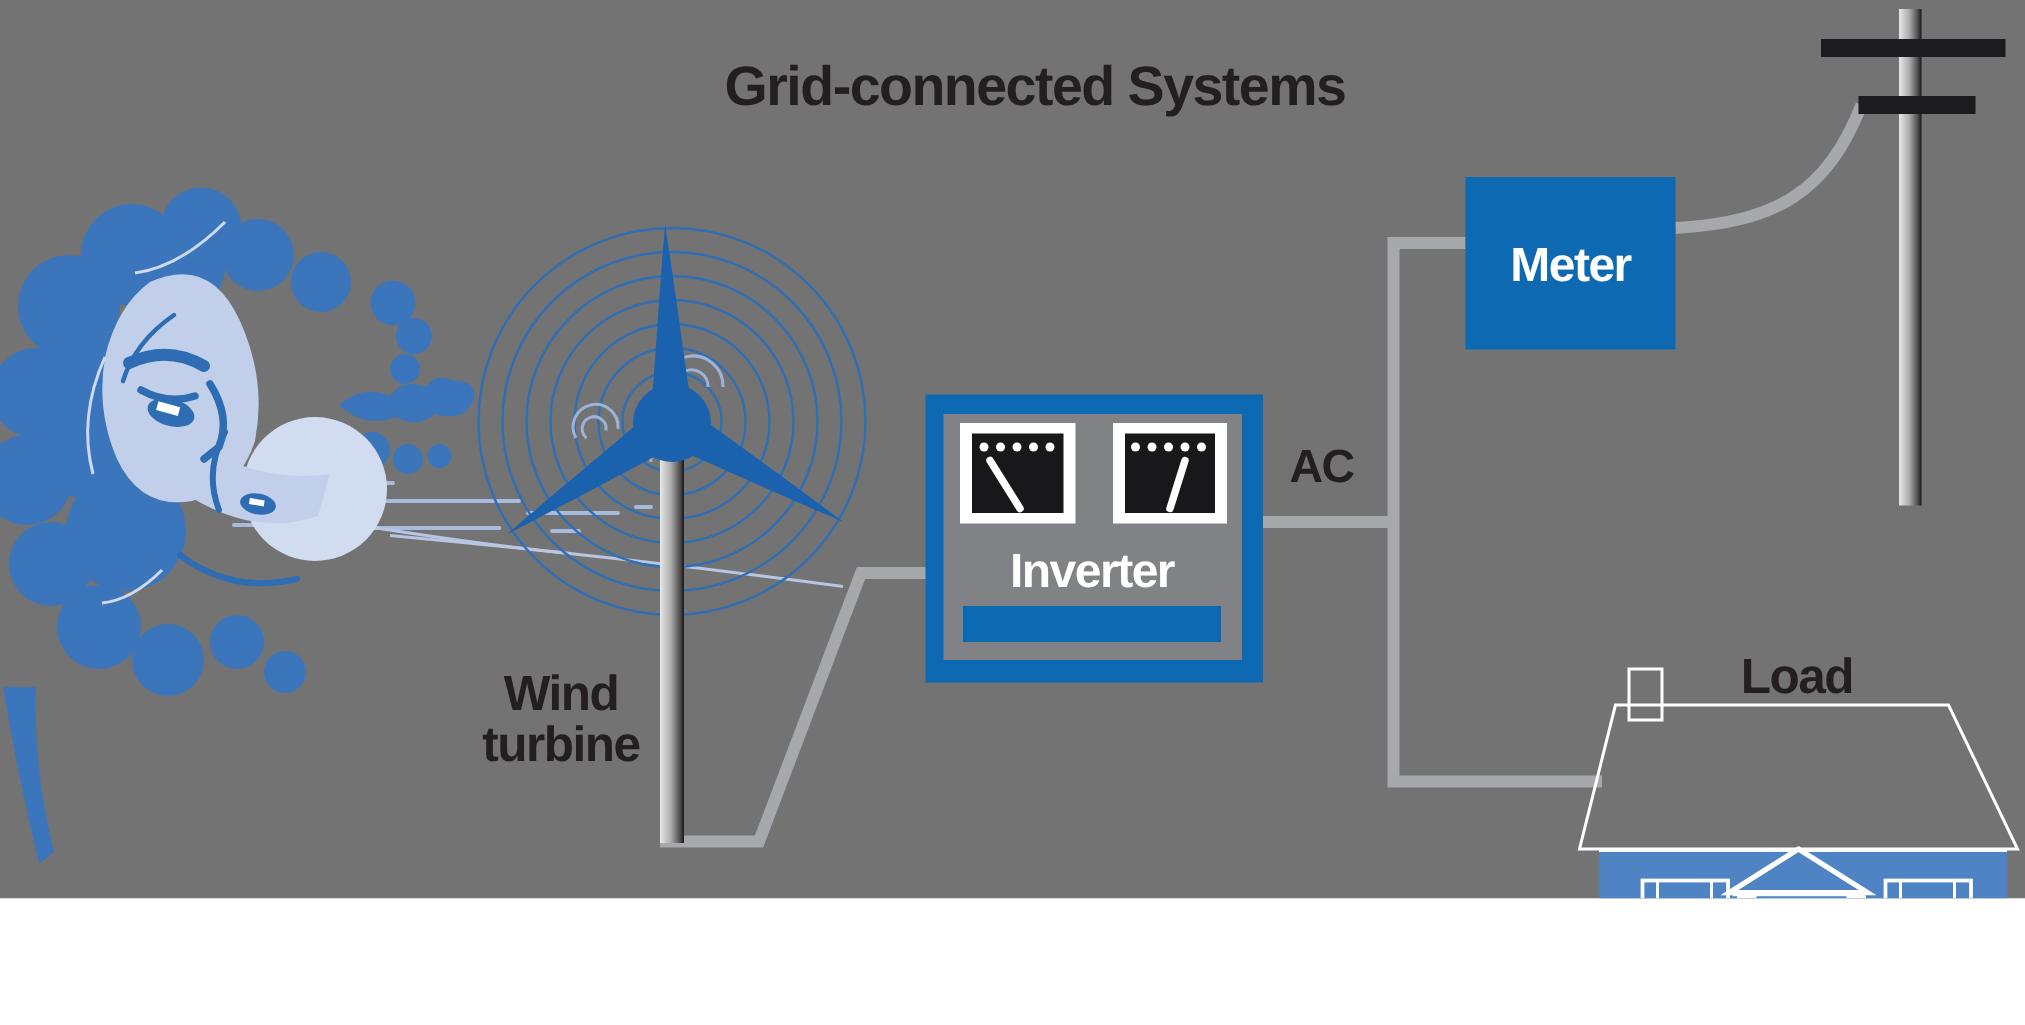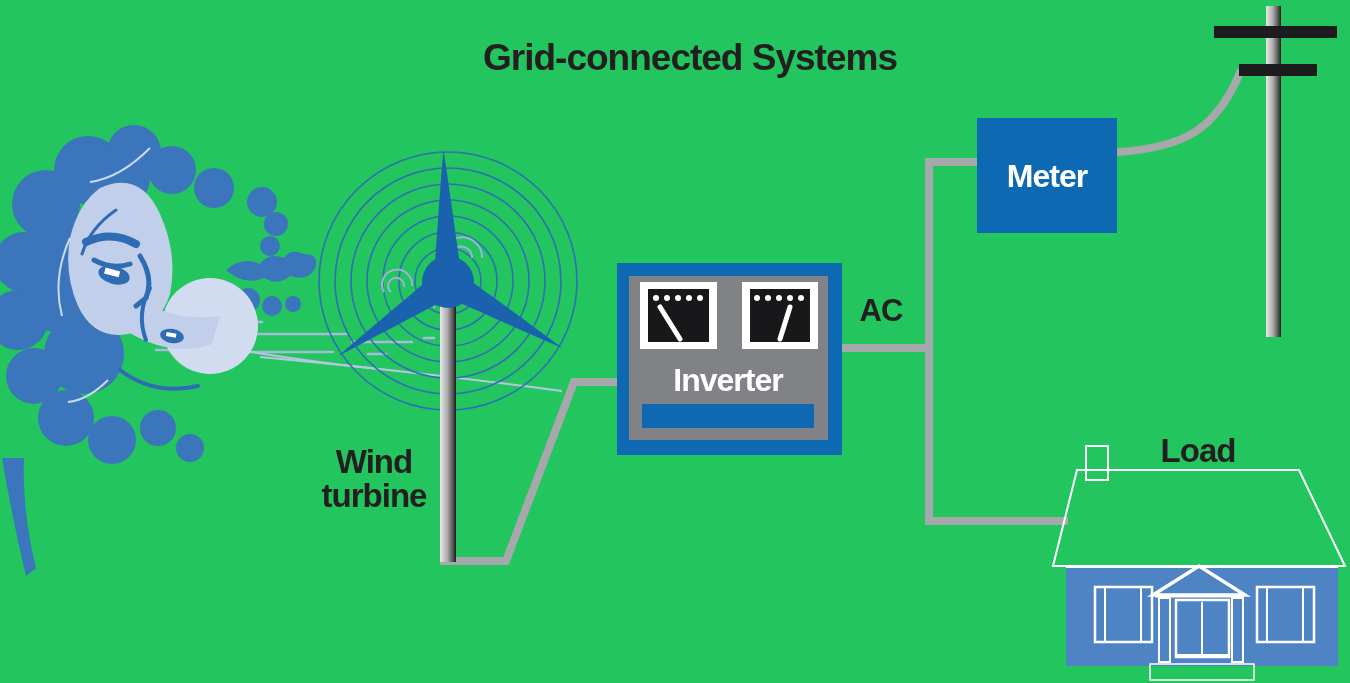--- a/index.html
+++ b/index.html
@@ -1,16 +1,16 @@
 <!DOCTYPE html>
 <html><head>
 <meta charset="utf-8">
 <style>
   html,body{margin:0;padding:0;background:#ffffff;}
-  .canvas{position:relative;width:1350px;height:683px;background:#22c55e;overflow:hidden;
+  .canvas{position:relative;width:1350px;height:599px;background:#737373;overflow:hidden;
           font-family:"Liberation Sans",sans-serif;}
   svg{position:absolute;inset:0;display:block;}
   .t-title{font-family:"Liberation Sans",sans-serif;font-weight:700;font-size:37px;
            fill:#231f20;letter-spacing:-1px;}
   .t-label{font-family:"Liberation Sans",sans-serif;font-weight:700;font-size:33px;
            fill:#231f20;letter-spacing:-1px;}
   .t-ac{font-family:"Liberation Sans",sans-serif;font-weight:700;font-size:31px;
         fill:#231f20;letter-spacing:-1px;}
   .t-white{font-family:"Liberation Sans",sans-serif;font-weight:700;font-size:32px;
            fill:#ffffff;letter-spacing:-1px;}

